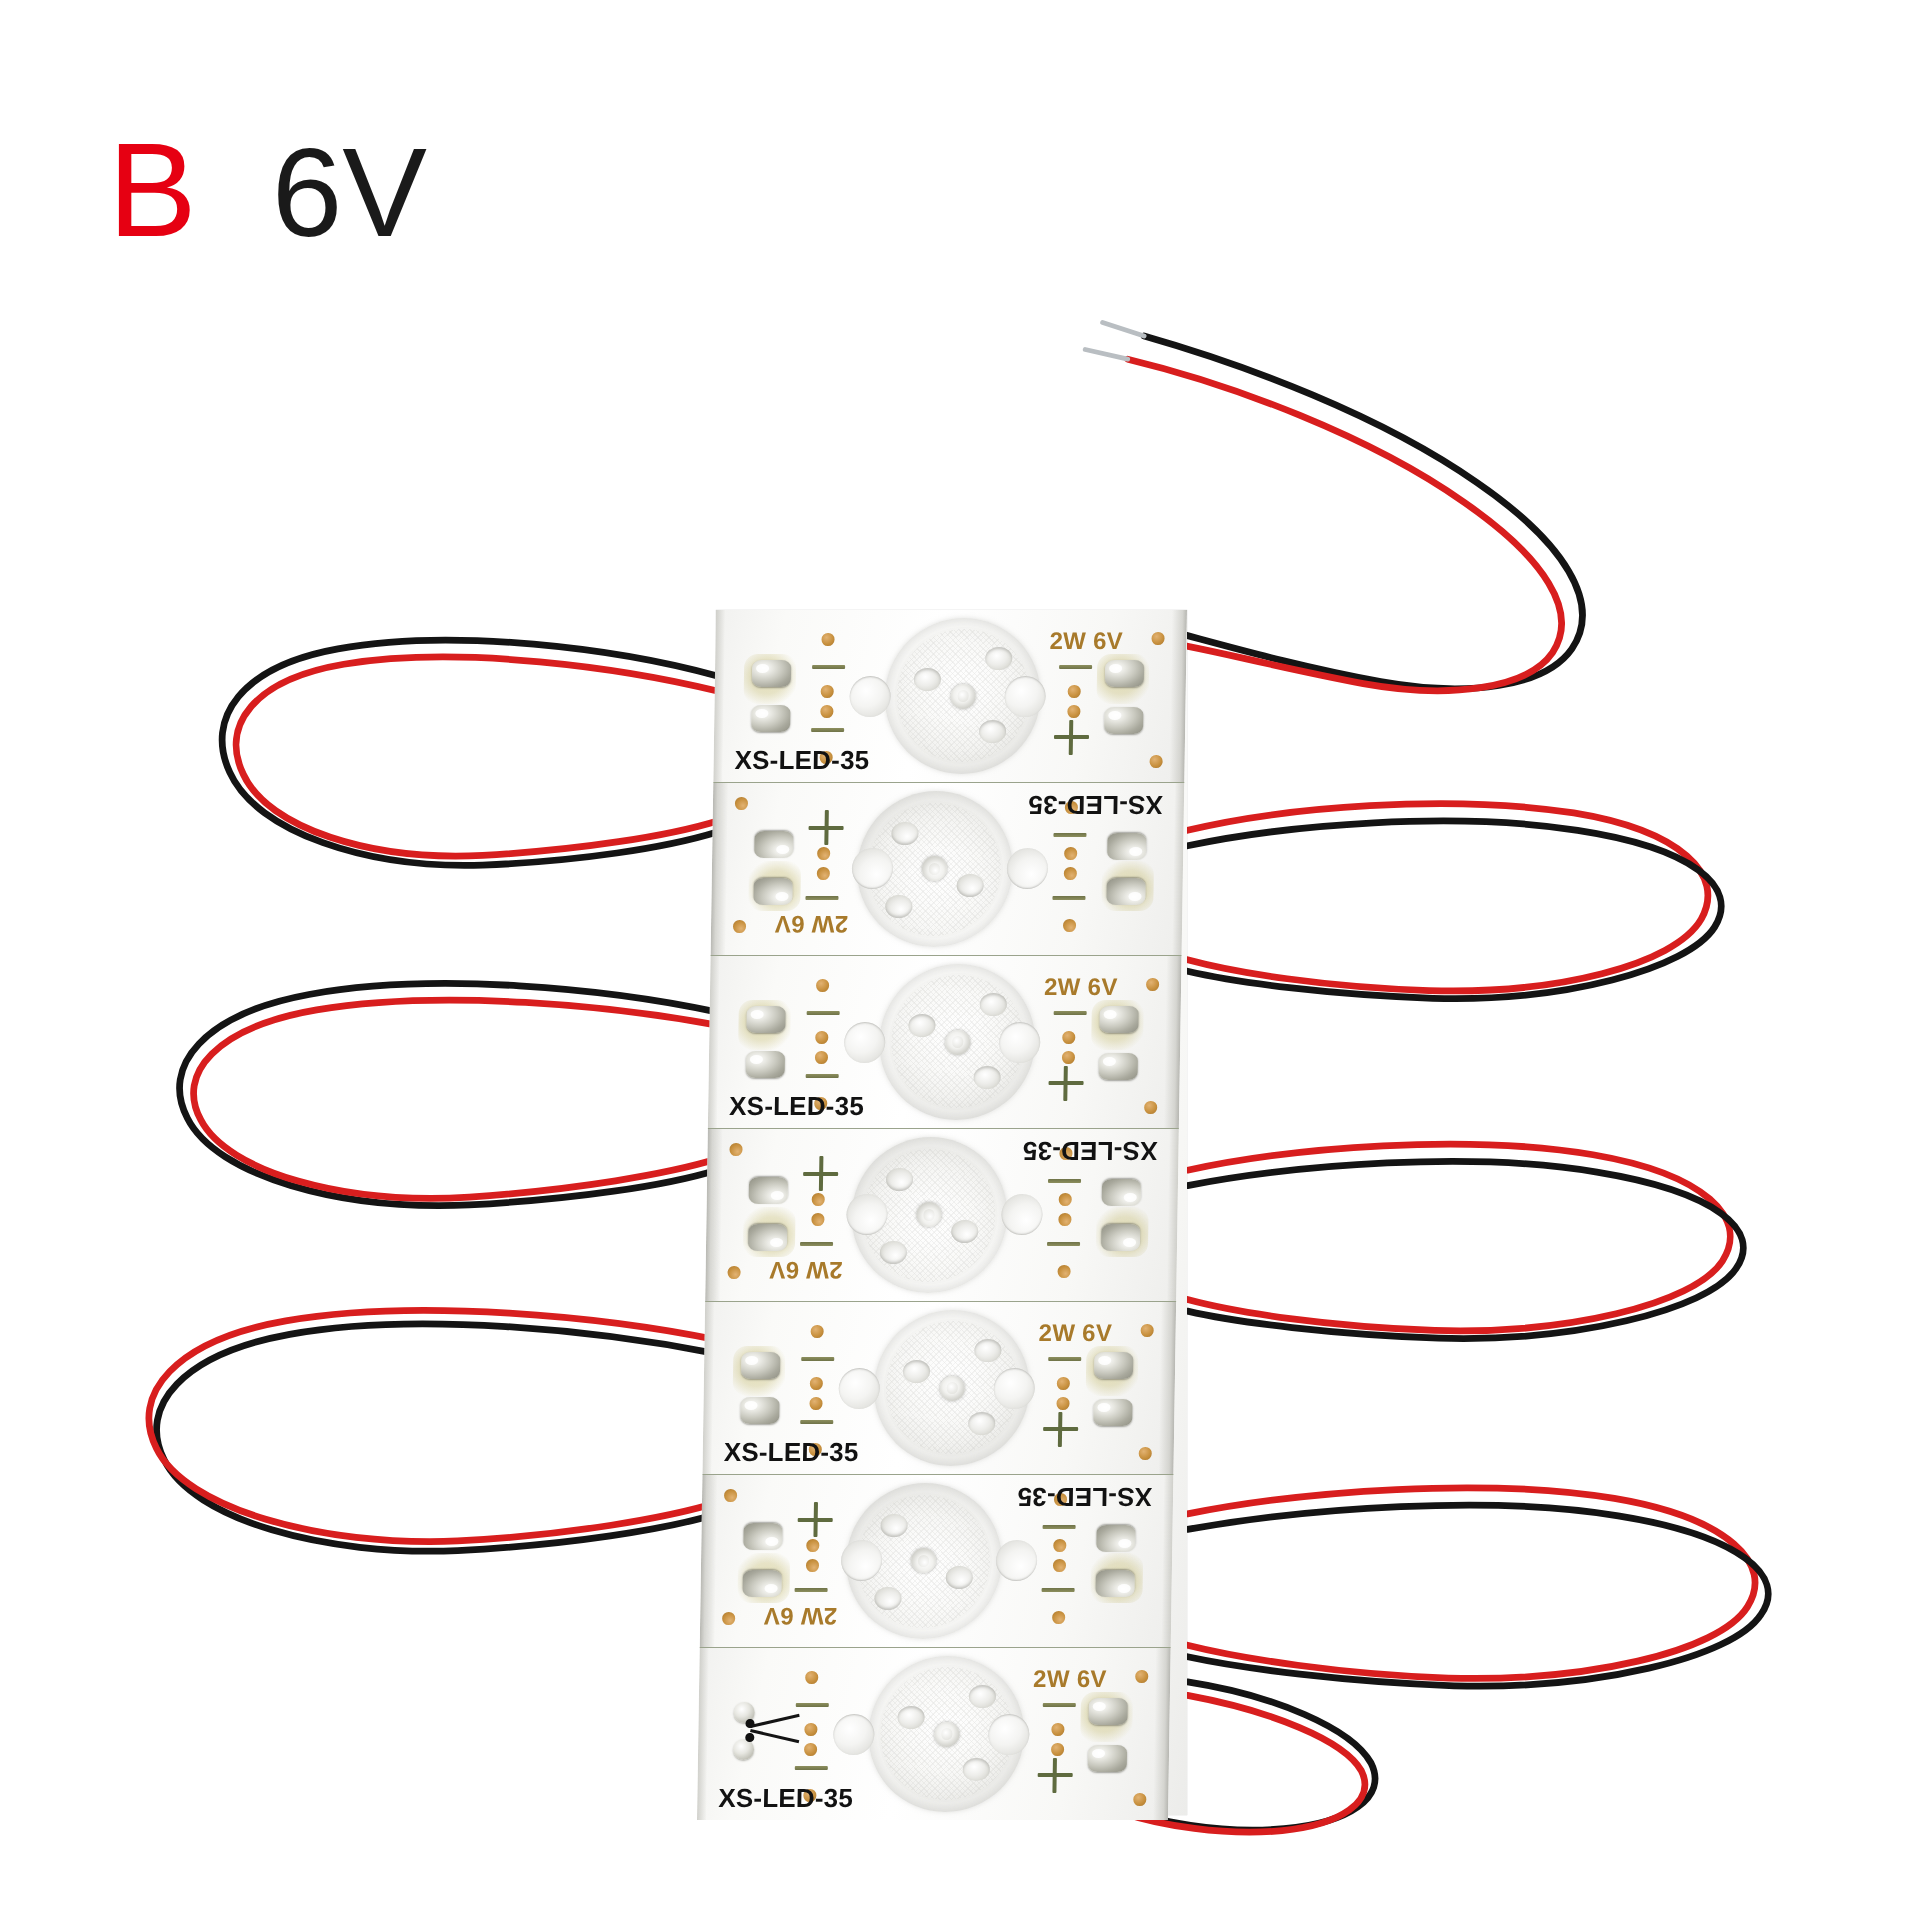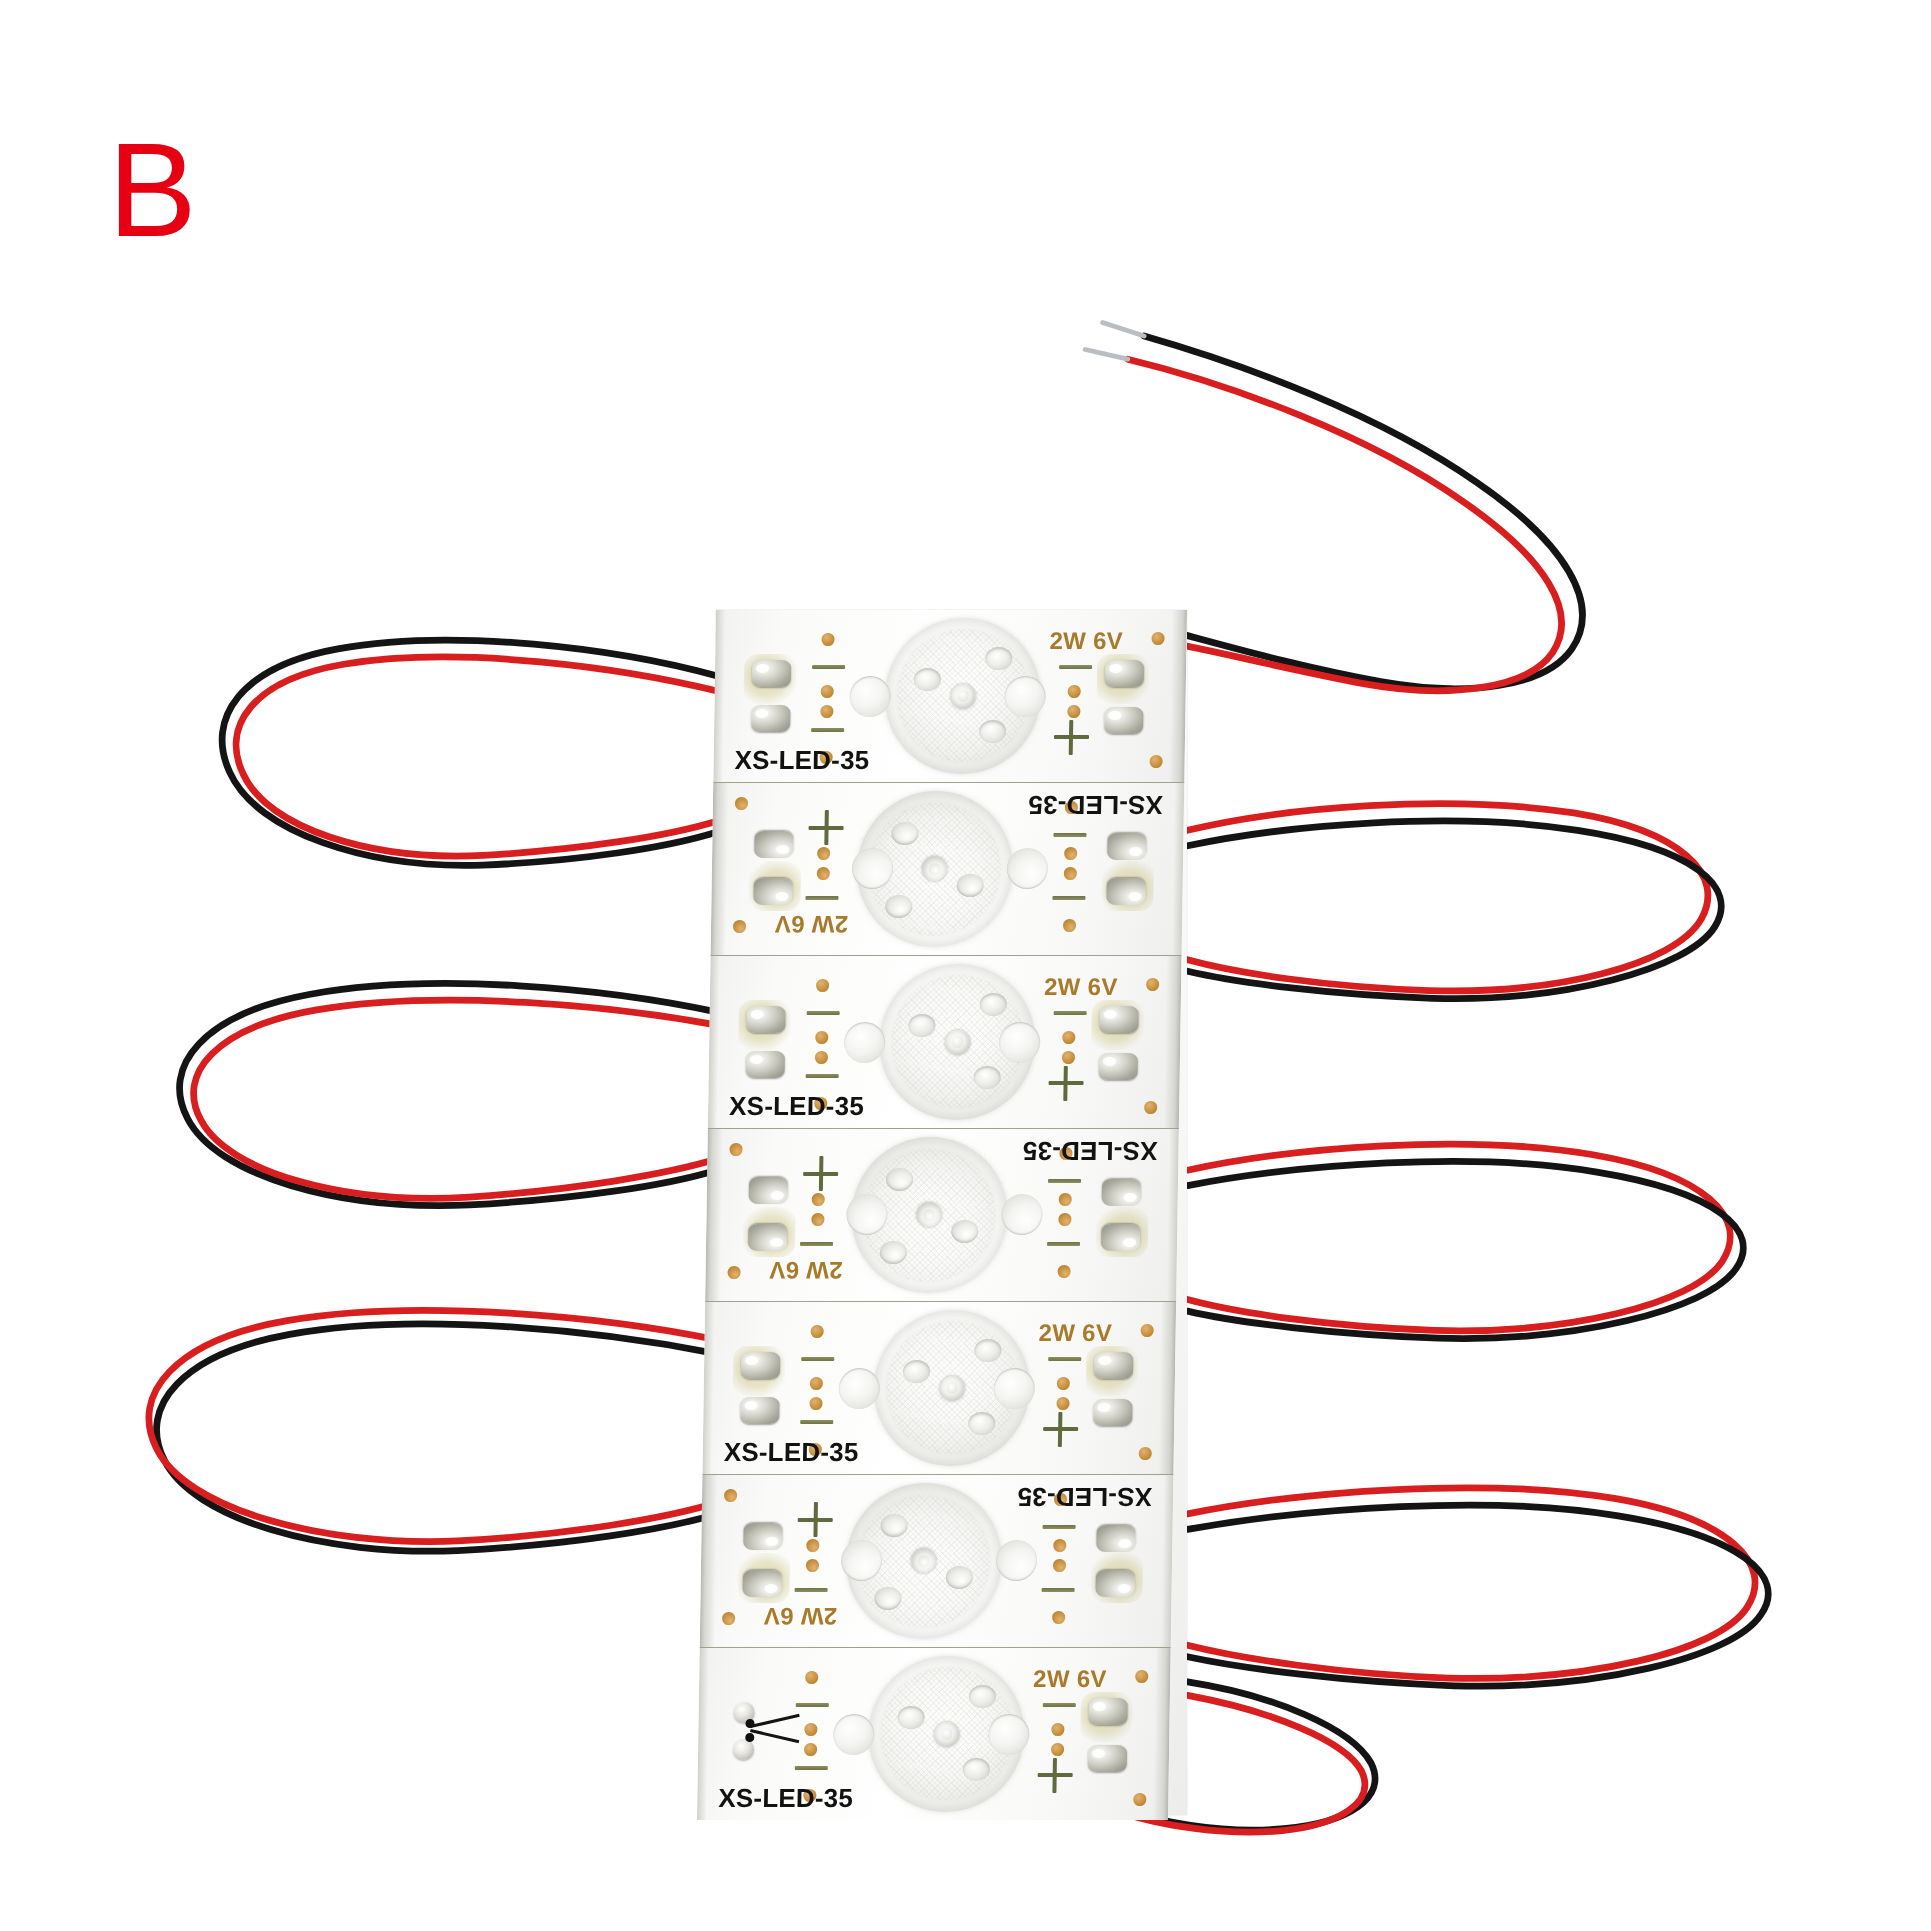--- a/index.html
+++ b/index.html
@@ -100,20 +100,21 @@
   .cutstub{position:absolute;background:#141414;}
   .cutdot{position:absolute;width:8.7px;height:8.7px;border-radius:50%;background:#111;}
 </style>
 </head>
 <body>
 
 <div id="stage">
 
   <div id="title">
     <span class="letter" style="color:#e60012">B</span>
+    <span class="volt" style="color:#1a1a1a">6V</span>
   </div>
 
   <svg id="wires" viewBox="0 0 2000 2000" xmlns="http://www.w3.org/2000/svg">
     <defs>
       <style>
         .wB{fill:none;stroke:#141414;stroke-width:7;stroke-linecap:round;}
         .wR{fill:none;stroke:#d81e1e;stroke-width:7;stroke-linecap:round;}
         .wBthin{fill:none;stroke:#141414;stroke-width:6;stroke-linecap:round;}
         .wRthin{fill:none;stroke:#d81e1e;stroke-width:6;stroke-linecap:round;}
         .tip{fill:none;stroke:#b9bec2;stroke-width:5;stroke-linecap:round;}

